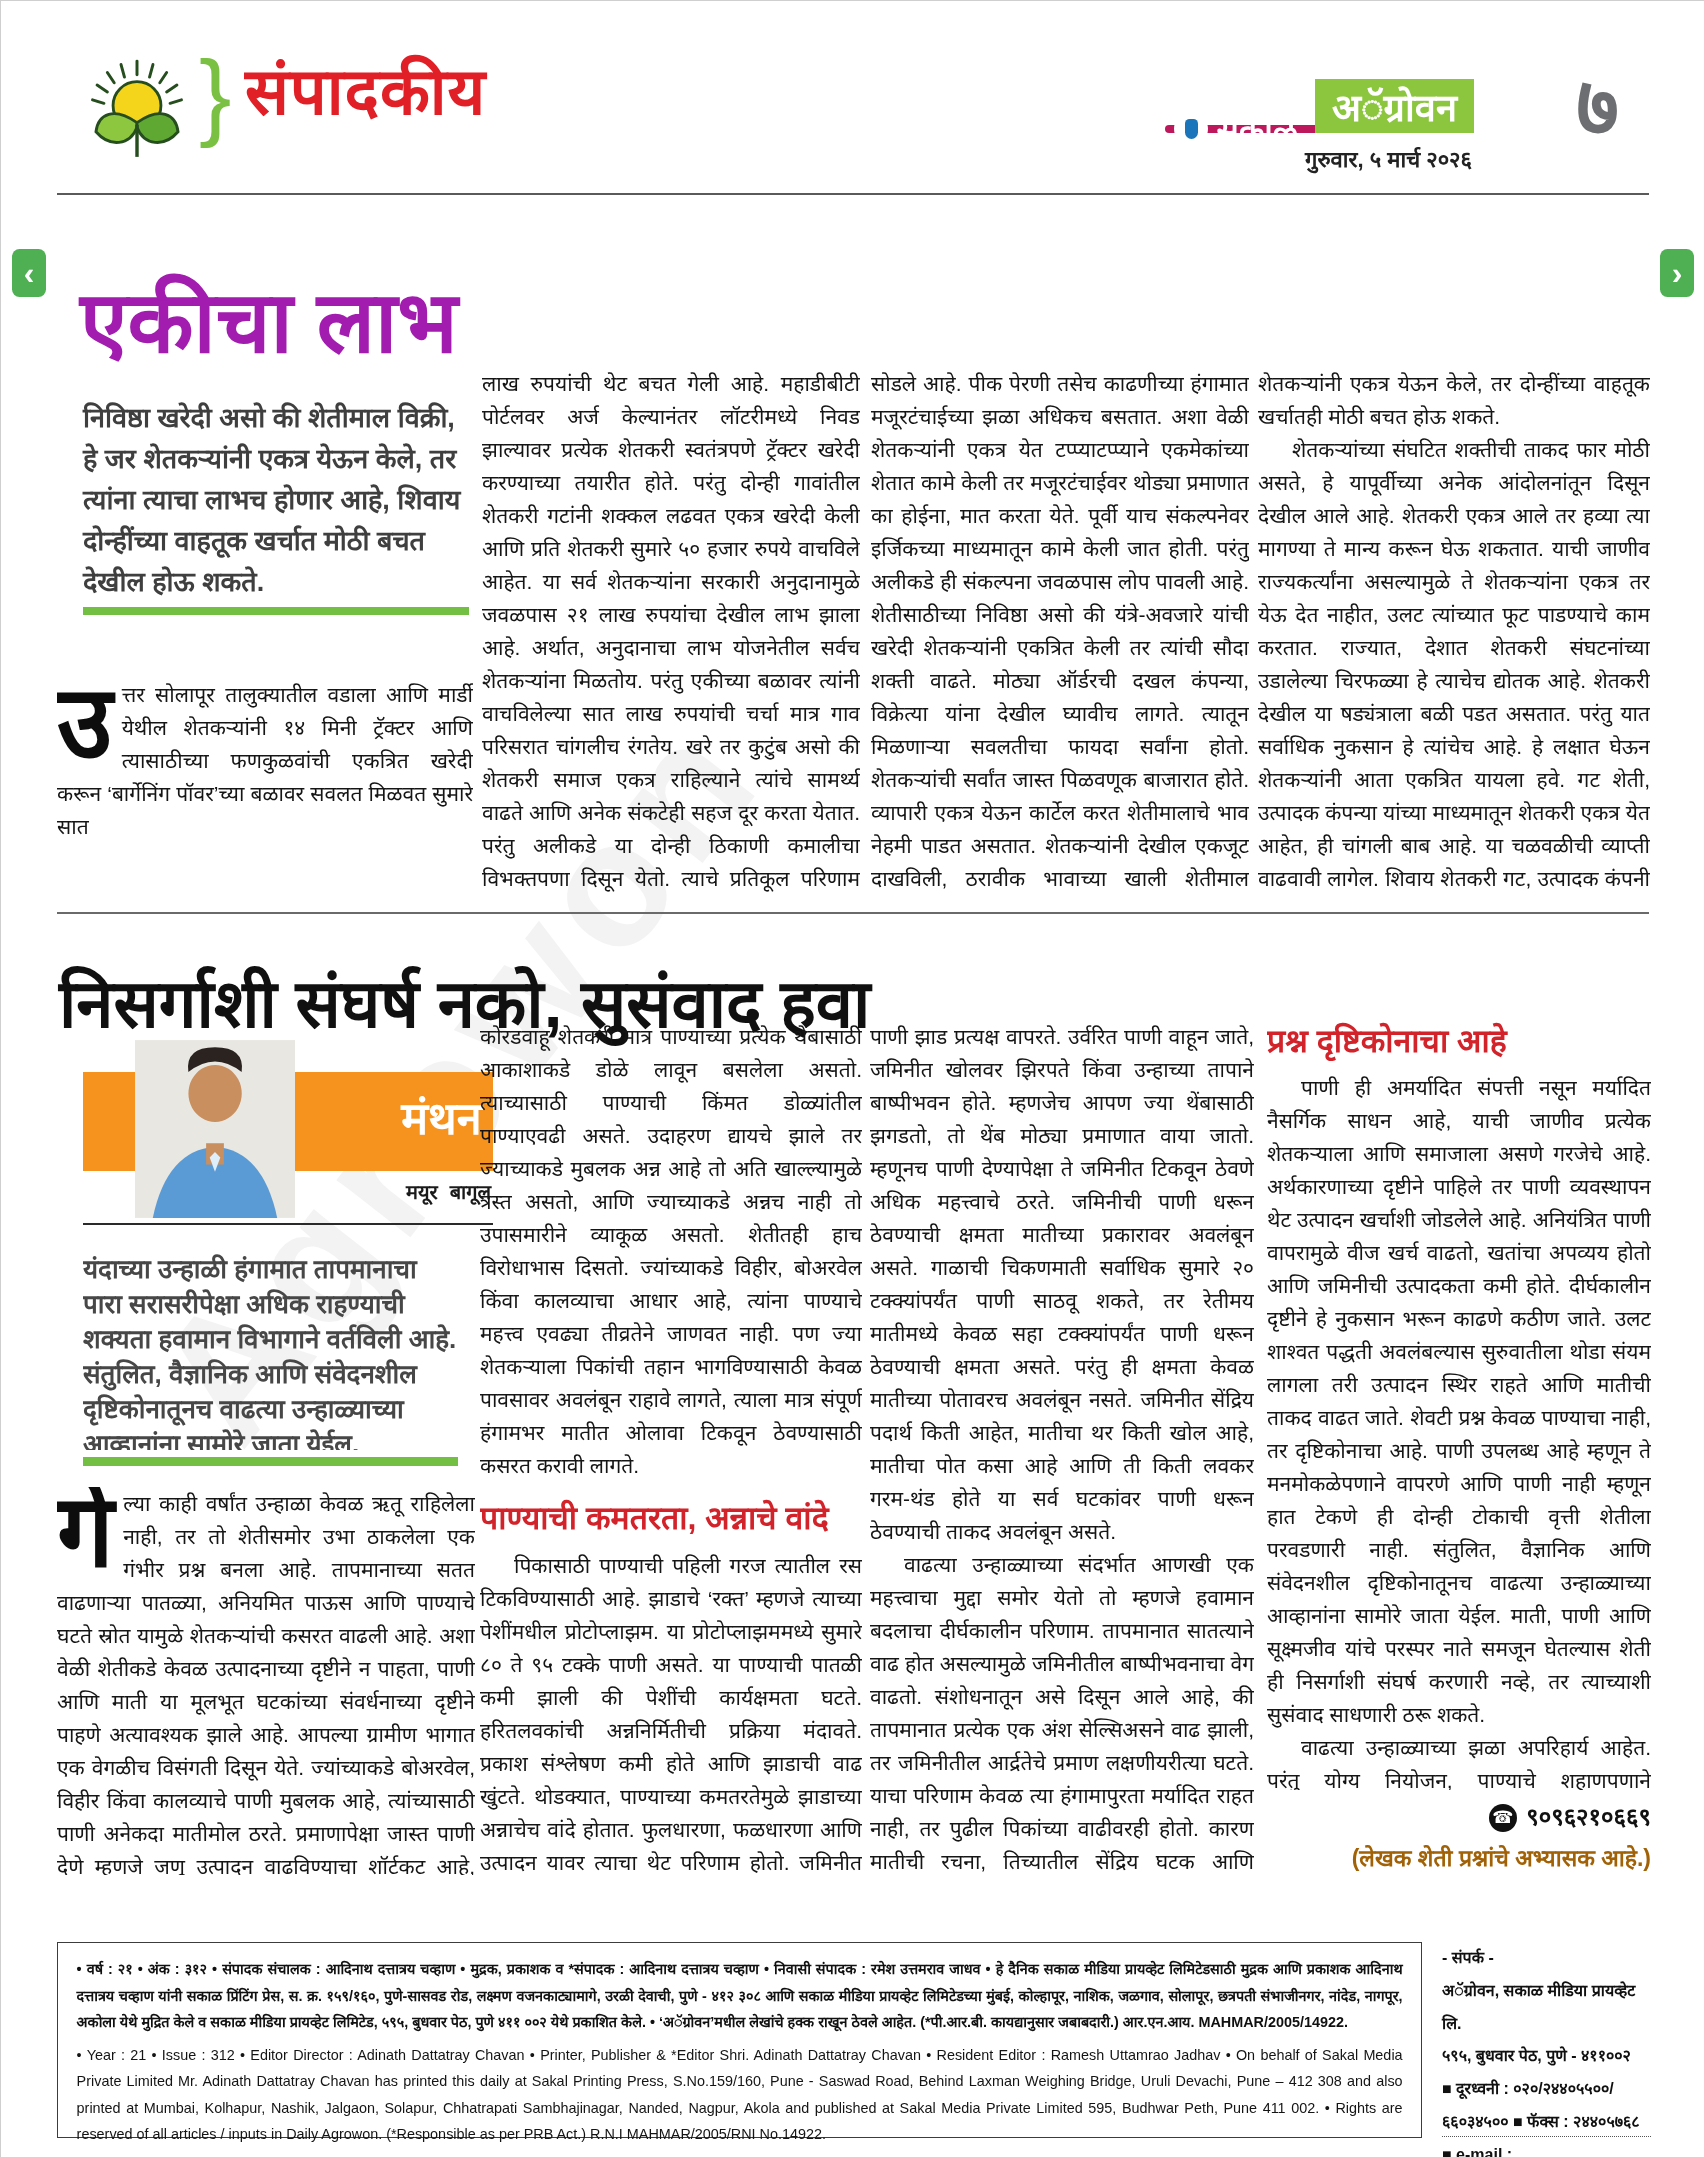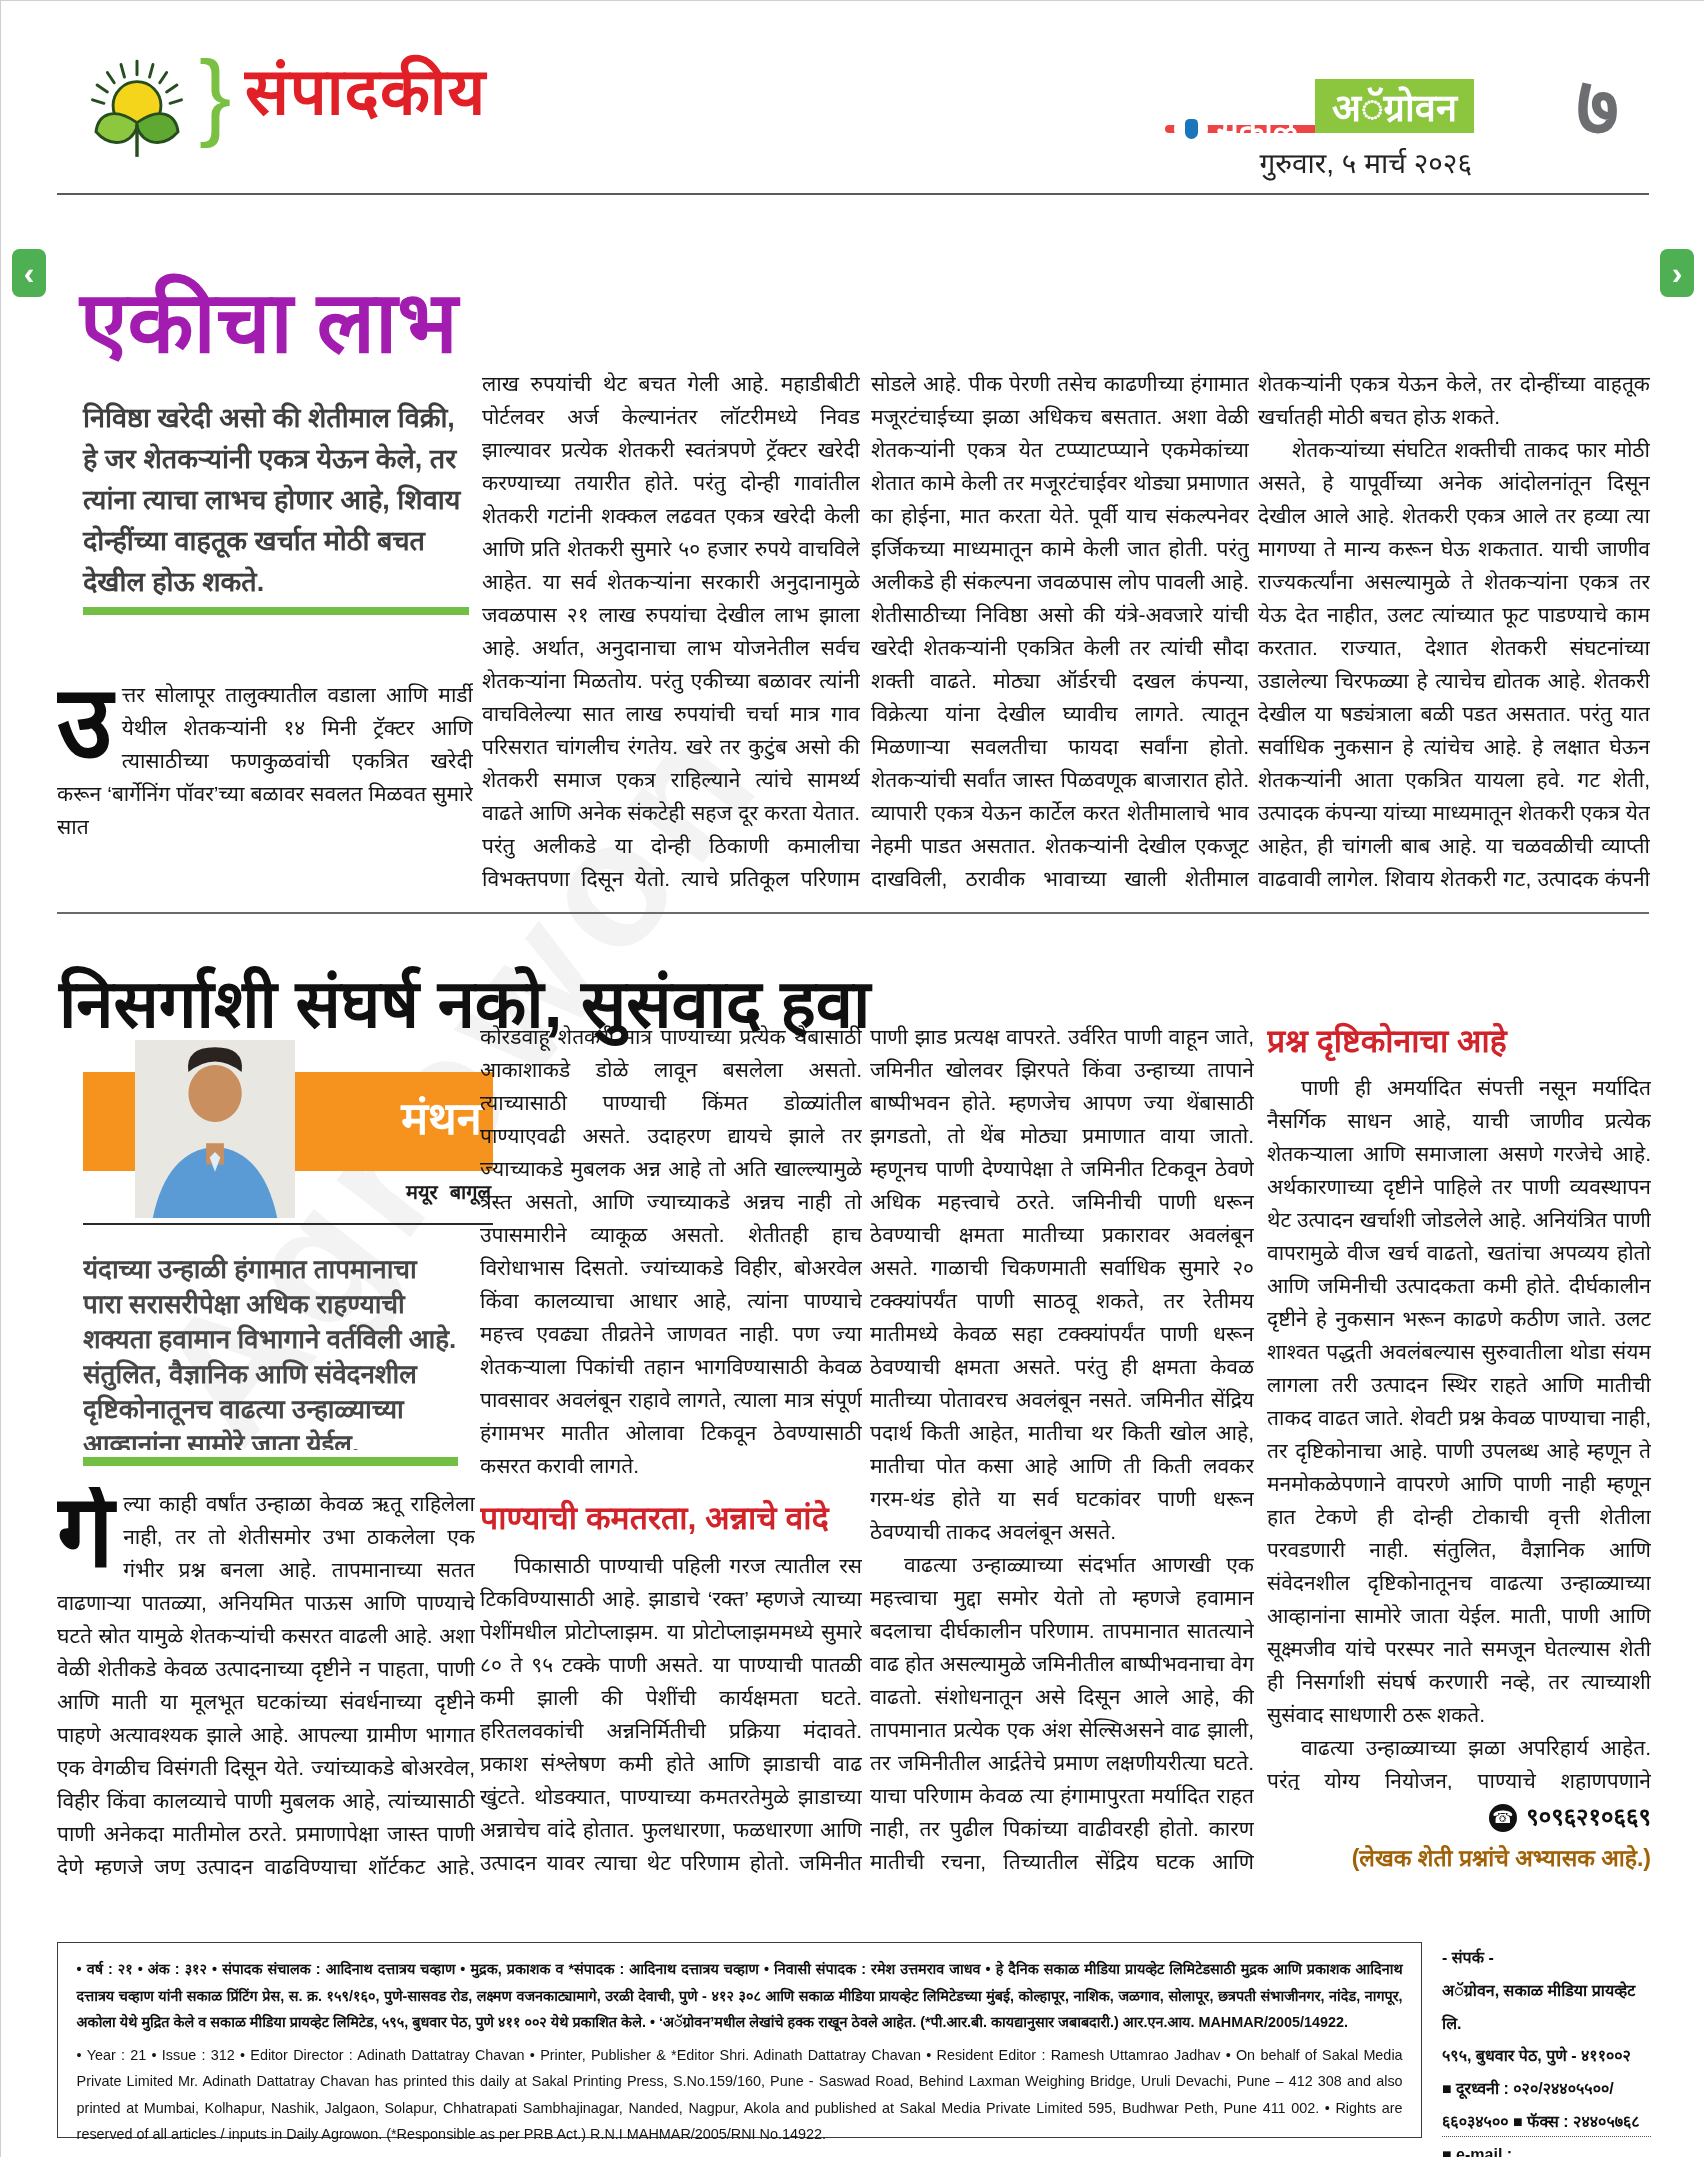--- a/index.html
+++ b/index.html
@@ -7,29 +7,29 @@
         font-family:"Liberation Sans","DejaVu Sans",sans-serif;color:#1b1b1b;overflow:hidden;}
   .abs{position:absolute;}
   .watermark{position:absolute;left:112px;top:1352px;font-size:177px;font-weight:bold;
              color:rgba(90,90,90,0.07);transform:rotate(-52deg);transform-origin:left top;
              letter-spacing:13px;pointer-events:none;white-space:nowrap;}
   
   .sun-logo{left:79px;top:51px;width:114px;height:114px;}
   .brace{left:198px;top:45px;font-size:97px;color:#7ac143;font-weight:400;line-height:1;}
   .section-title{left:244px;top:58px;font-size:65px;font-weight:bold;color:#e01f26;line-height:1;letter-spacing:0.9px;}
   .brand{right:231px;top:78px;display:flex;height:54px;align-items:stretch;}
-  .brand .sakal{display:flex;align-items:center;gap:8.4px;background:#ef4444;color:#fff;
+  .brand .sakal{display:flex;align-items:center;gap:8.4px;background:#be185d;color:#fff;
                 font-weight:bold;font-size:33px;padding:0 17px 0 9.3px;border-radius:28px 0 0 28px;margin-top:46px;}
   .emblem{width:34px;height:34px;border-radius:50%;background:#fff;position:relative;flex:none;}
   .emblem::after{content:"";position:absolute;left:10.3px;top:6.5px;width:13px;height:20.5px;
                  background:#1b75bb;border-radius:6.5px 6.5px 9.3px 9.3px;}
   .brand .agrowon{display:flex;align-items:center;background:#8cc63e;color:#fff;
                   font-weight:bold;font-size:38px;padding:0 17px;}
   .page-number{right:86px;top:65px;font-size:82px;font-weight:bold;color:#6d6e71;line-height:1;}
-  .date{right:233px;top:142px;font-size:28px;font-weight:normal;color:#222;}
+  .date{right:233px;top:142px;font-size:22px;font-weight:bold;color:#222;}
   .rule{left:56px;width:1592px;height:1.9px;background:#5a5a5a;}
   .header-rule{top:192px;}
   .mid-rule{top:911px;background:#6a6a6a;}
   
   .nav-btn{width:34px;height:48px;background:#4eb052;border:none;border-radius:7.5px;
            color:#fff;font-size:32px;font-weight:bold;line-height:48px;text-align:center;
            cursor:pointer;padding:0;}
   .nav-left{left:11.2px;top:248px;}
   .nav-right{left:1659px;top:248px;}
   

